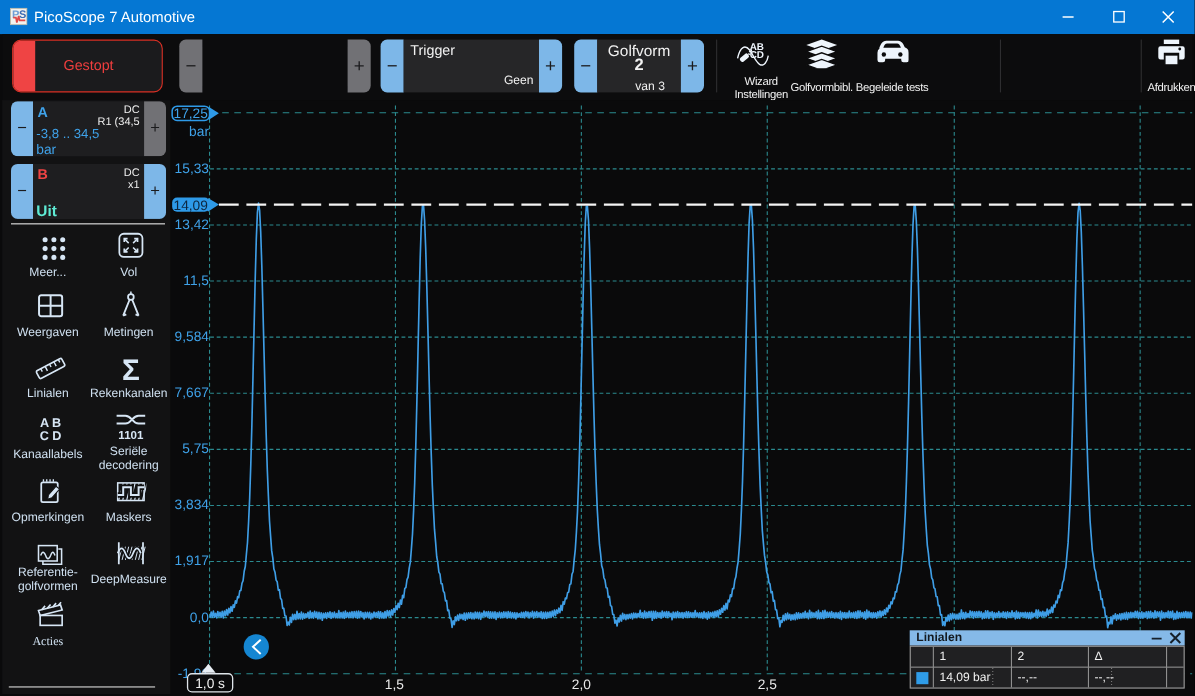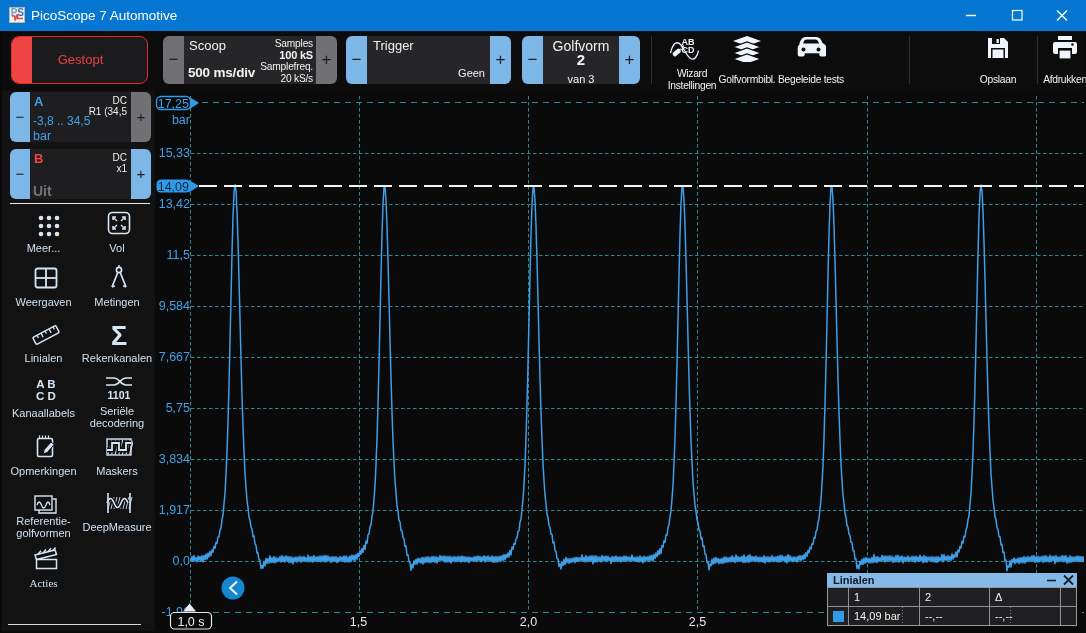--- a/index.html
+++ b/index.html
@@ -72,43 +72,38 @@
   </div>
 
   <div id="toolbar">
     <div id="gestopt">
         <div class="red"></div>
         <div class="lbl">Gestopt</div>
       </div>
 
     <div class="panel" style="left:161px; width:174px;">
       <div class="pbtn l grey">−</div>
-      <div class="pbody" style="left:21px; width:132px;">
-        <div class="abs" style="left:5px;top:2px;font-size:13px;">Scoop</div>
-        <div class="abs" style="left:4px;top:29px;font-size:13.5px;letter-spacing:-0.2px;font-weight:bold;">500 ms/div</div>
-        <div class="abs" style="right:3px;top:2px;font-size:10.2px;letter-spacing:-0.2px;text-align:right;line-height:11.6px;">Samples<br><b style="font-size:11px">100 kS</b><br>Samplefreq.<br>20 kS/s</div>
-      </div>
       <div class="pbtn r grey">+</div>
     </div>
 
     <div class="panel" style="left:344px; width:165px;">
       <div class="pbtn l blue">−</div>
       <div class="pbody" style="left:21px; width:123px;">
         <div class="abs" style="left:6px;top:2px;font-size:13px;">Trigger</div>
         <div class="abs" style="right:5px;bottom:5px;font-size:11px;">Geen</div>
       </div>
       <div class="pbtn r blue">+</div>
     </div>
 
     <div class="panel" style="left:520px; width:118px;">
       <div class="pbtn l blue">−</div>
       <div class="pbody" style="left:21px; width:76px; text-align:center;">
         <div class="abs" style="left:0;top:2px;width:76px;font-size:14px;">Golfvorm</div>
         <div class="abs" style="left:0;top:15px;width:76px;font-size:15px;font-weight:bold;">2</div>
-        <div class="abs" style="left:0;top:37px;width:76px;font-size:11px;">van 3</div>
+        <div class="abs" style="left:0;top:37px;width:96px;font-size:11px;">van 3</div>
       </div>
       <div class="pbtn r blue">+</div>
     </div>
     <div class="tsep" style="left:649px"></div>
     <div class="tsep" style="left:907px"></div>
     <div class="tsep" style="left:1035px"></div>
     <div class="ticon" style="left:650px;top:3px;width:80px;">
       <svg width="30" height="28" viewBox="0 0 30 28" style="position:relative;left:-8px;">
   <text x="19" y="11" text-anchor="middle" font-size="9" font-weight="bold" fill="#eef5fc">AB</text>
   <text x="19" y="19" text-anchor="middle" font-size="9" font-weight="bold" fill="#eef5fc">CD</text>
@@ -131,30 +126,20 @@
     </div>
     <div class="ticon" style="left:769px;top:3px;width:80px;">
       <svg width="30" height="28" viewBox="0 0 30 28" style="">
   <path d="M3.5 9 q2 -6 6 -6 h11 q4 0 6 6 l2 1.2 q1.8 1.4 1.8 3.8 v6.5 q0 2 -2 2 h-3 q-2 0 -2 -2 v-1.2 h-14.6 v1.2 q0 2 -2 2 h-3 q-2 0 -2 -2 V14 q0 -2.4 1.8 -3.8 z" fill="#eef5fc"></path>
   <path d="M7 9.5 q1.2 -4 3.5 -4 h9 q2.3 0 3.5 4 z" fill="#0c0c0d"></path>
   <circle cx="7.5" cy="15.5" r="2" fill="#0c0c0d"></circle>
   <circle cx="22.5" cy="15.5" r="2" fill="#0c0c0d"></circle>
         </svg>
       <div class="tlabel" style="margin-top:8px">Begeleide tests</div>
     </div>
-    <div class="ticon" style="left:956px;top:3px;width:80px;">
-      <svg width="30" height="28" viewBox="0 0 30 28" style="">
-  <path d="M5 4 h16 l4 4 v16 h-20 z" fill="#eef5fc"></path>
-  <rect x="9" y="4" width="8" height="6" fill="#0c0c0d"></rect>
-  <rect x="13.5" y="5" width="2.4" height="4" fill="#eef5fc"></rect>
-  <rect x="8" y="14" width="14" height="10" fill="#0c0c0d"></rect>
-  <rect x="9.5" y="15.5" width="11" height="8.5" fill="#eef5fc"></rect>
-        </svg>
-      <div class="tlabel" style="margin-top:8px">Opslaan</div>
-    </div>
     <div class="ticon" style="left:1023px;top:3px;width:80px;">
       <svg width="30" height="28" viewBox="0 0 30 28" style="">
   <rect x="8" y="2" width="14" height="4" fill="#eef5fc"></rect>
   <path d="M5 8 h20 q2 0 2 2 v8 q0 2 -2 2 h-3 v-6 h-14 v6 h-3 q-2 0 -2 -2 v-8 q0 -2 2 -2 z" fill="#eef5fc"></path>
   <circle cx="22.5" cy="10.5" r="1.3" fill="#0c0c0d"></circle>
   <rect x="9" y="16" width="12" height="9" fill="#eef5fc" stroke="#0c0c0d" stroke-width="1.2"></rect>
         </svg>
       <div class="tlabel" style="margin-top:8px">Afdrukken</div>
     </div>
   </div>
@@ -167,21 +152,21 @@
       <div class="abs" style="right:24px;top:3px;color:#efefef;font-size:10px;text-align:right;line-height:11px;">DC<br>R1 (34,5</div>
       <div class="abs" style="left:23px;top:22px;color:#3fa2e9;font-size:12px;">-3,8 .. 34,5</div>
       <div class="abs" style="left:23px;top:37px;color:#3fa2e9;font-size:12.5px;">bar</div>
       <div class="chbtn grey" style="right:0;">+</div>
     </div>
 
     <div class="chcard" style="top:58px;">
       <div class="chbtn blue" style="left:0;">−</div>
       <div class="abs" style="left:24px;top:2px;color:#ef4444;font-size:13px;font-weight:bold;">B</div>
       <div class="abs" style="right:24px;top:3px;color:#efefef;font-size:10px;text-align:right;line-height:11px;">DC<br>x1</div>
-      <div class="abs" style="left:23px;top:34px;color:#737373;font-size:14px;font-weight:bold;">Uit</div>
+      <div class="abs" style="left:23px;top:34px;color:#5eead4;font-size:14px;font-weight:bold;">Uit</div>
       <div class="chbtn blue" style="right:0;">+</div>
     </div>
     <div class="sline" style="left:8px;top:112px;width:140px;"></div>
     <div class="sline" style="left:6px;top:533px;width:133px;background:#d9d9d9;"></div>
     <div class="sbtn" style="left:5.5px;top:118px;">
       <svg width="28" height="28" viewBox="0 0 28 28" style="display:block;margin:0 auto;">
           <g transform="translate(3,3)">
             <circle cx="6" cy="6" r="2.3" fill="#d7e6f5"></circle>
             <circle cx="6" cy="14" r="2.3" fill="#d7e6f5"></circle>
             <circle cx="6" cy="22" r="2.3" fill="#d7e6f5"></circle>

